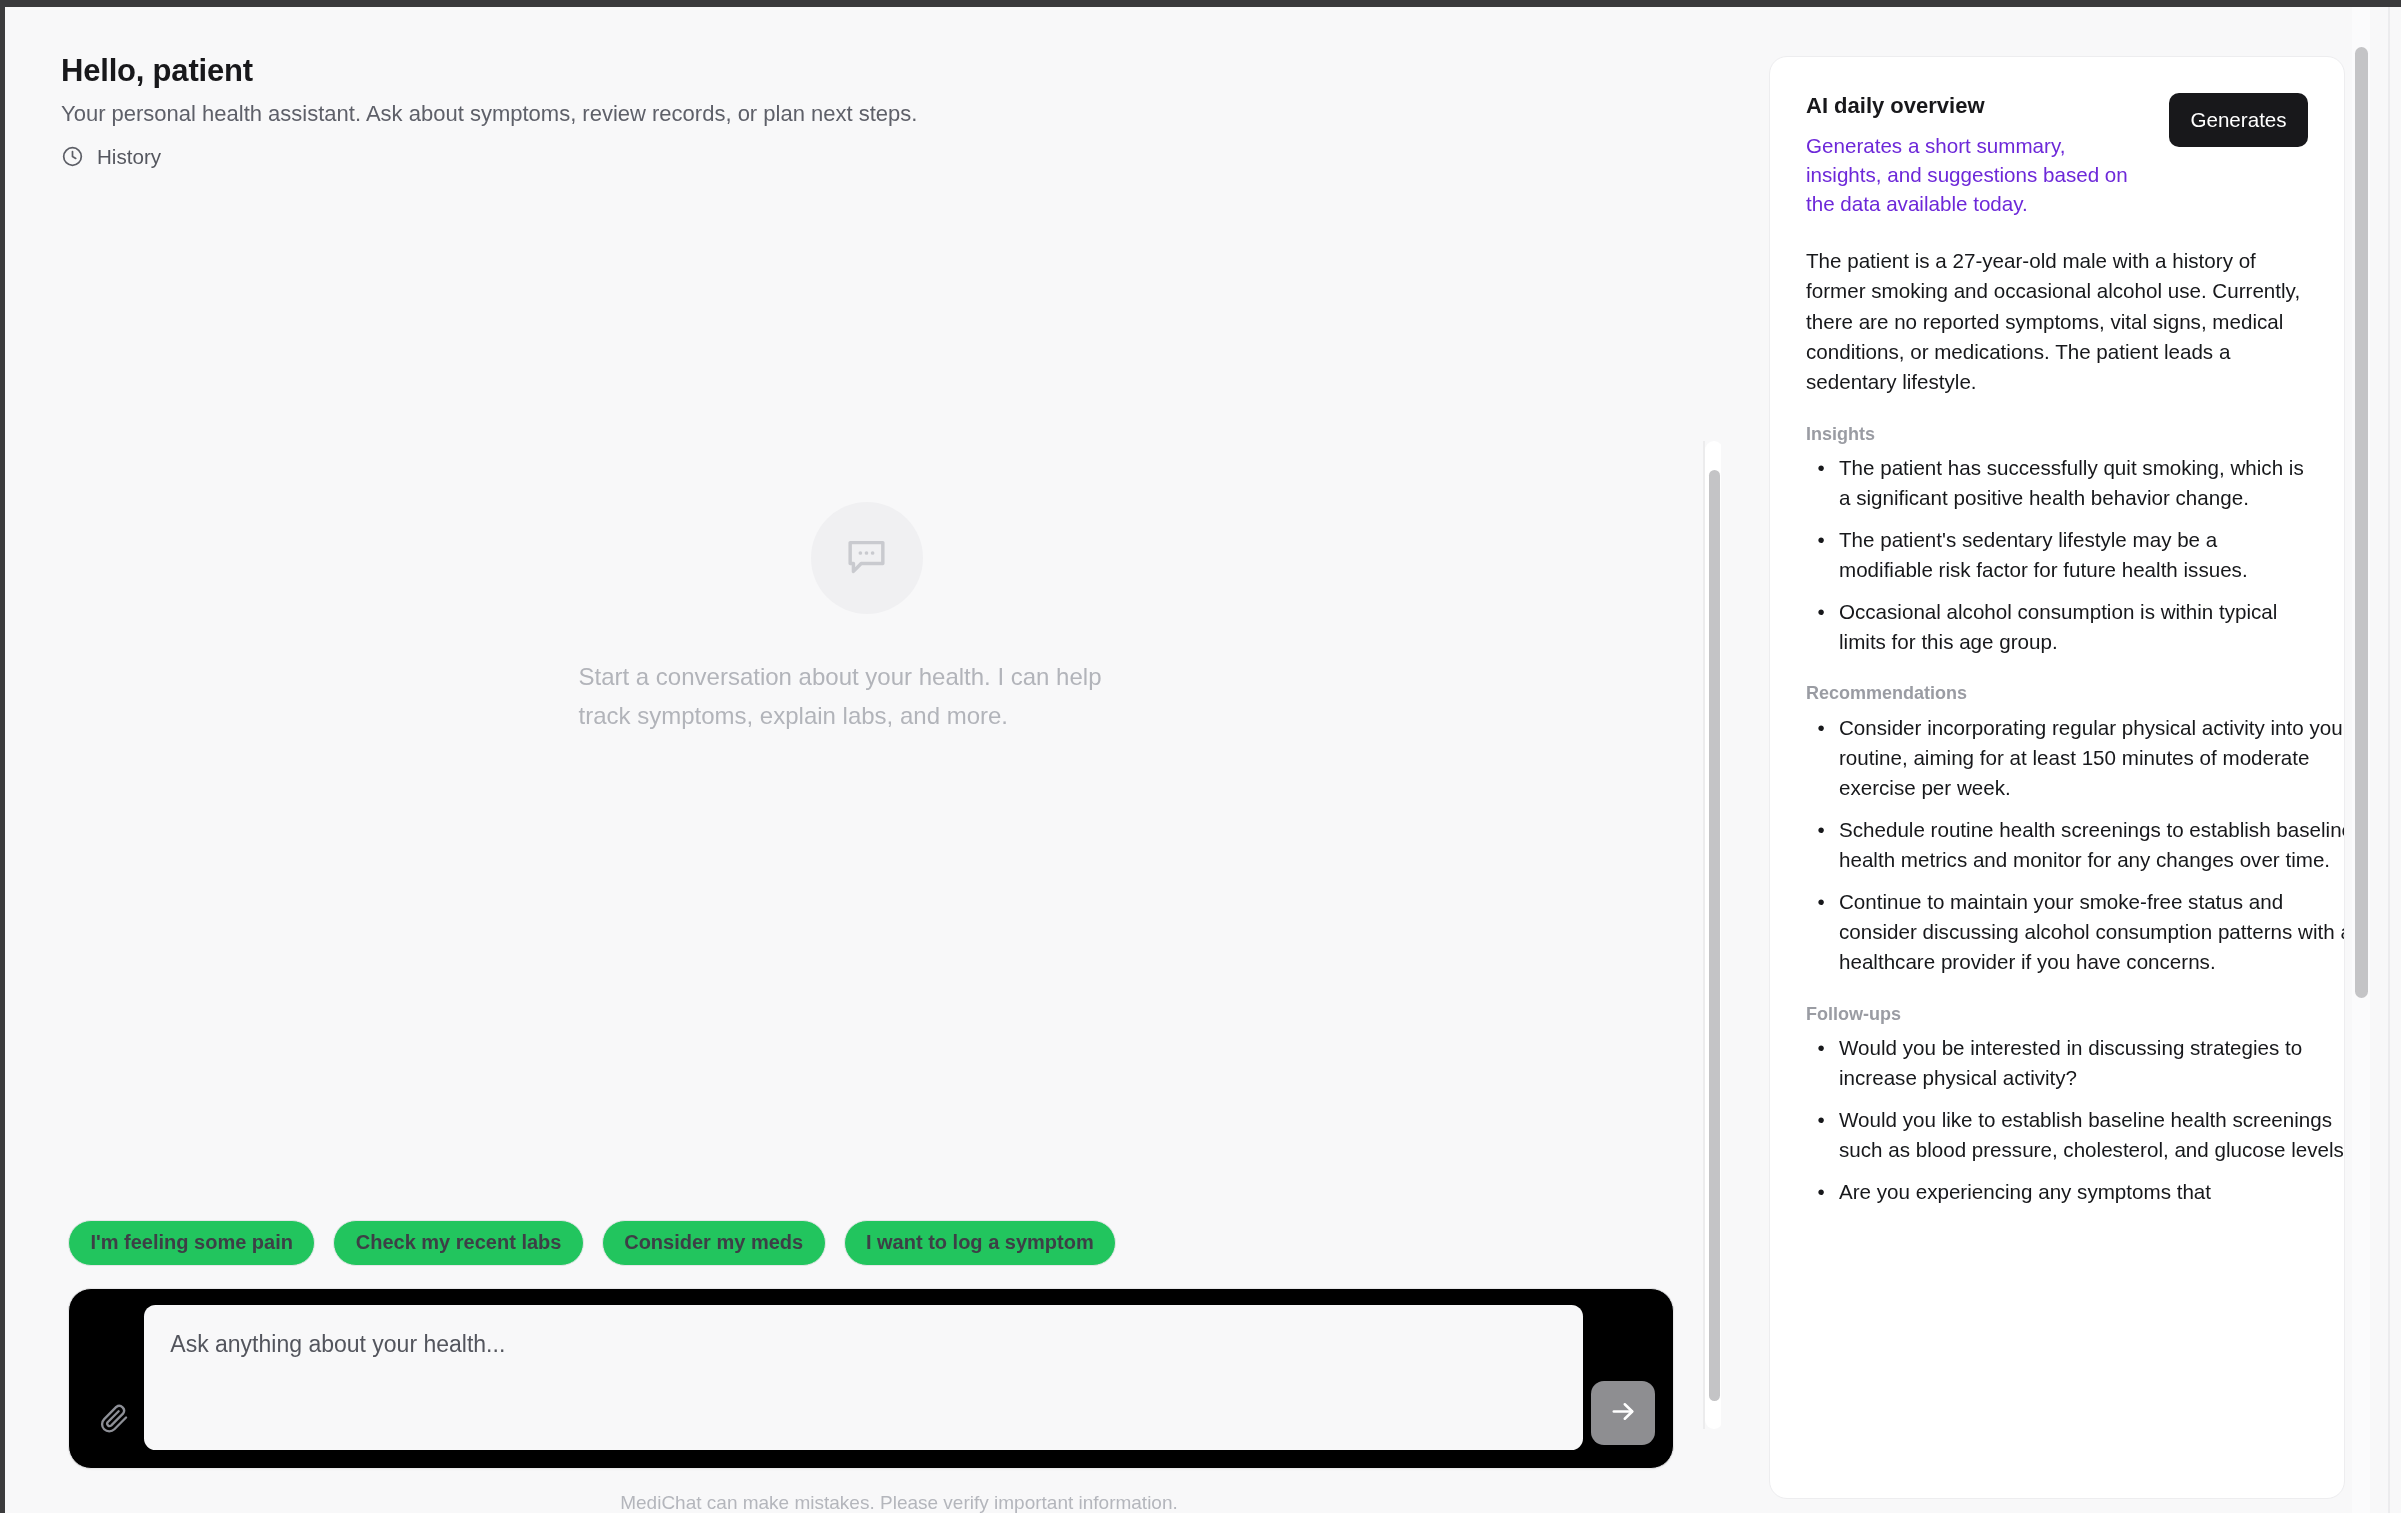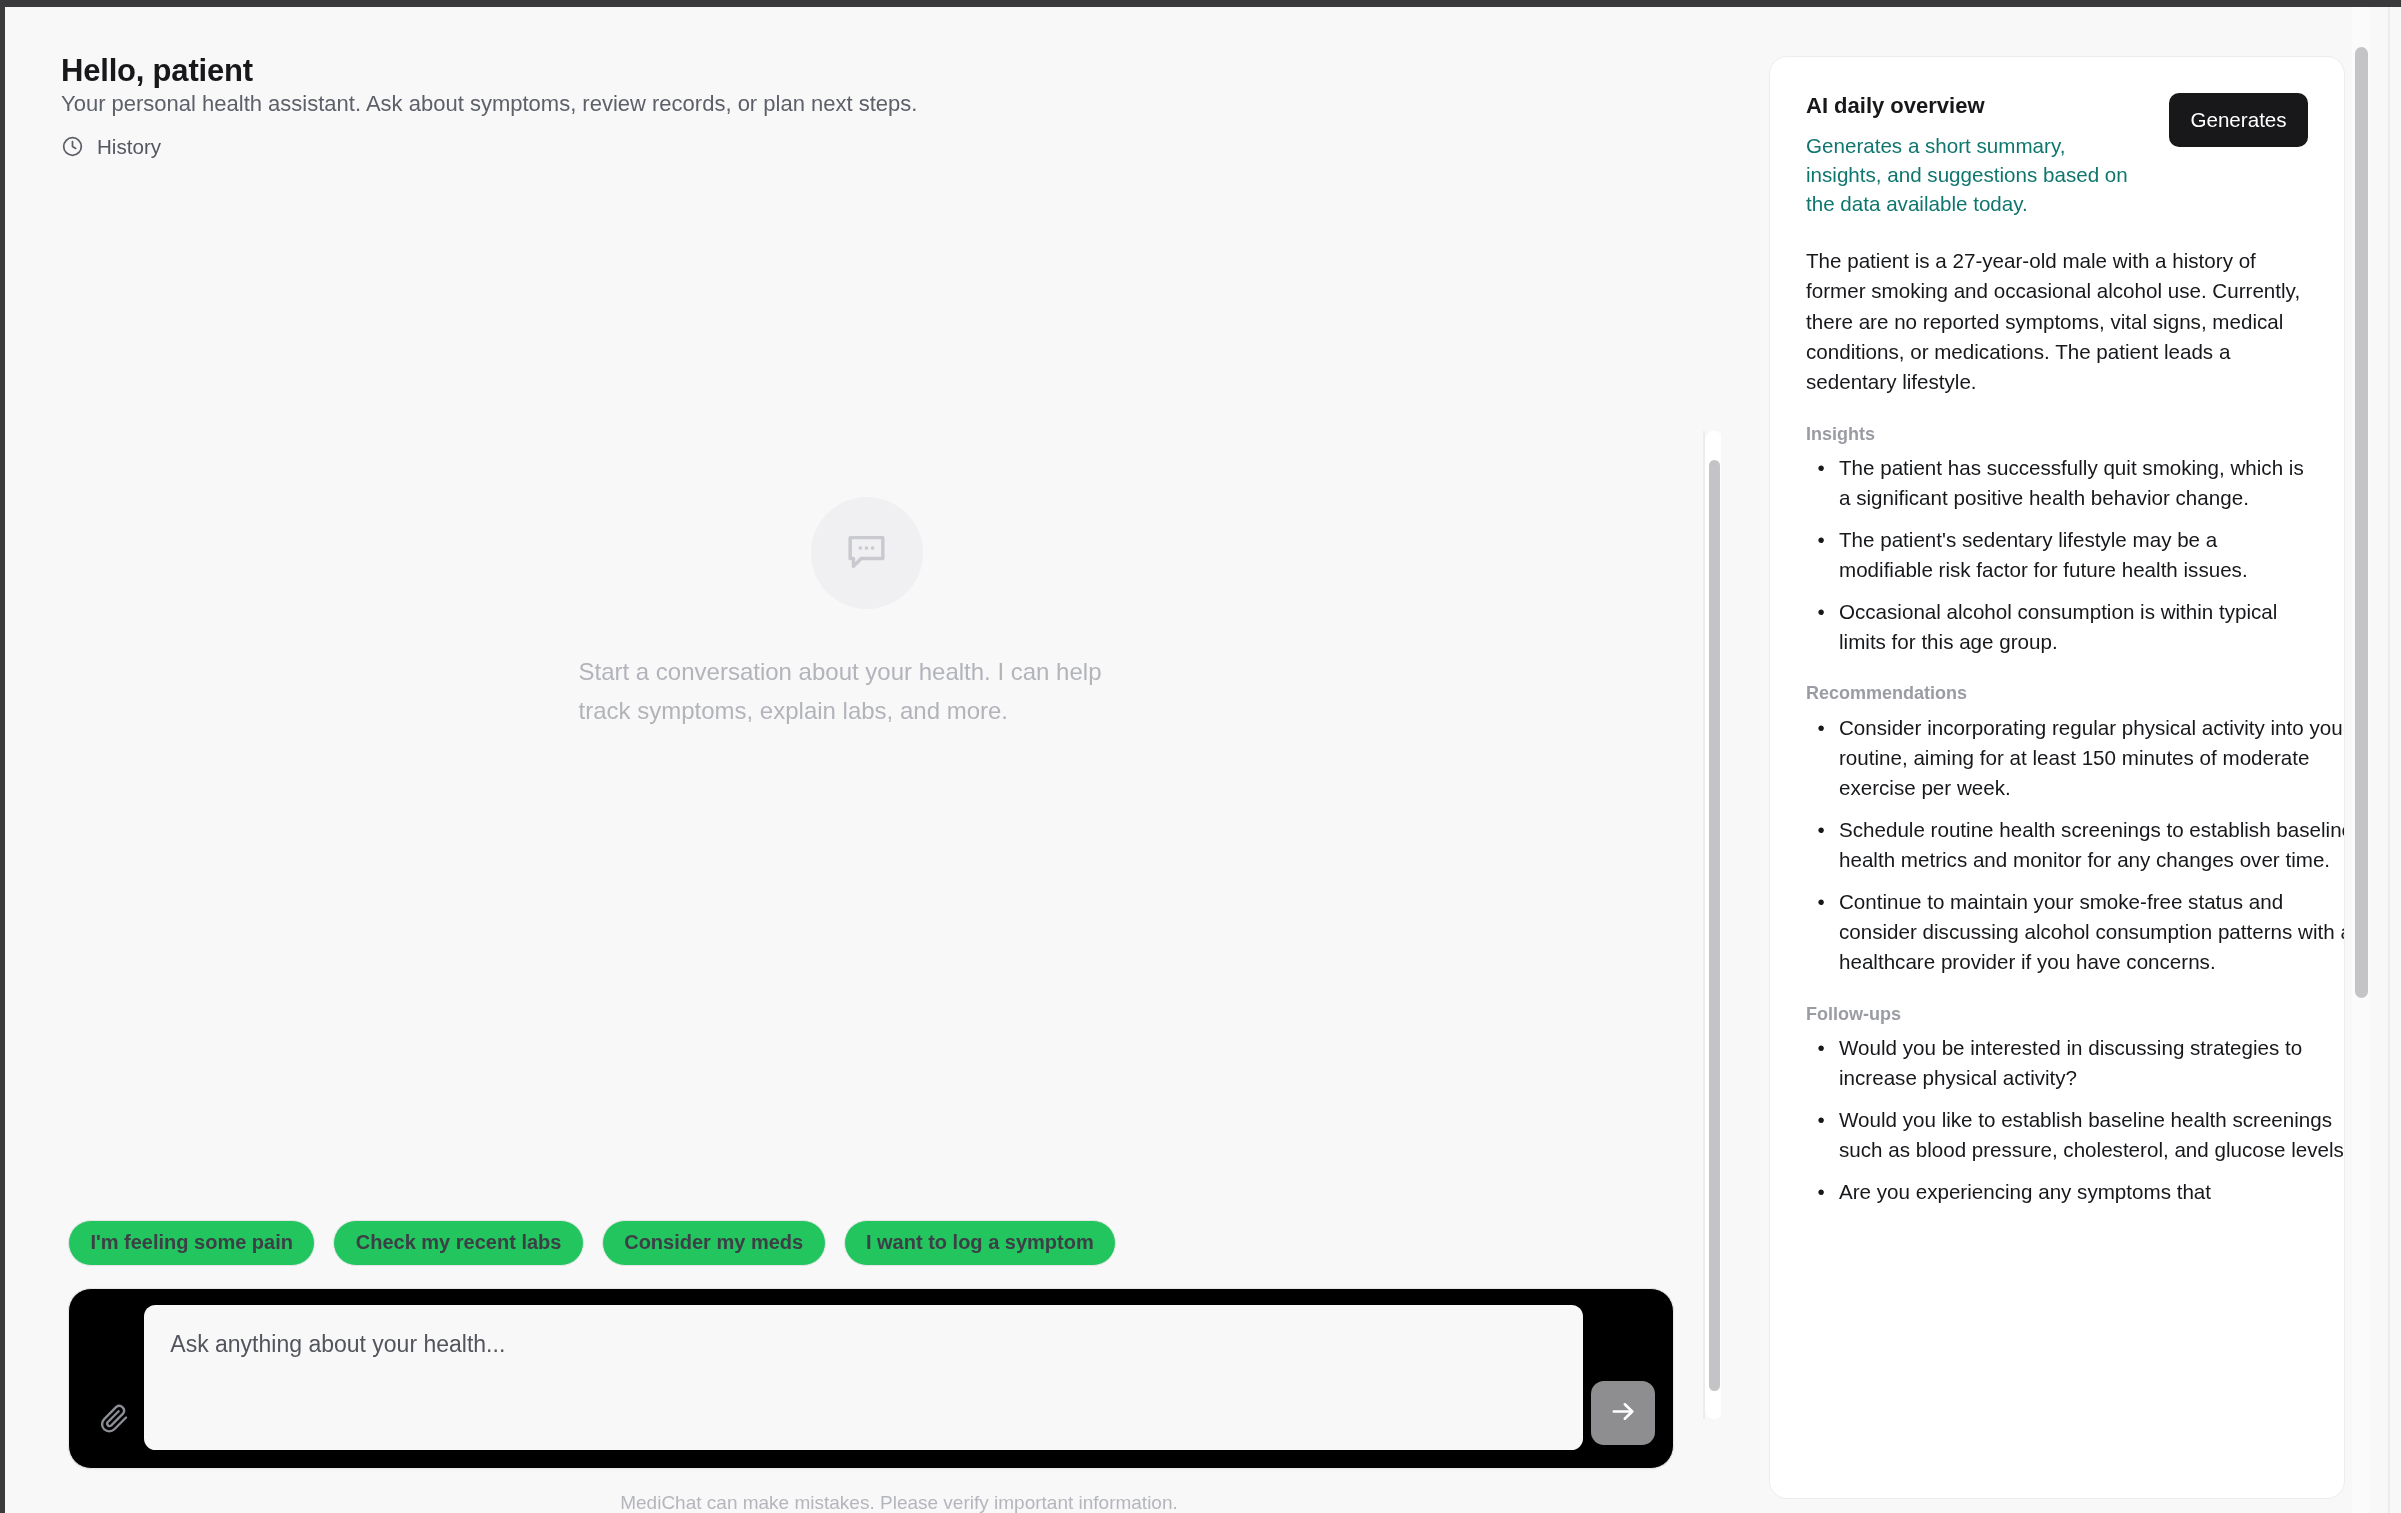--- a/index.html
+++ b/index.html
@@ -40,21 +40,21 @@
     padding: 45px 0 0 49px;
   }
   .greeting {
     font-size: 31px;
     font-weight: 700;
     color: #18181b;
     letter-spacing: -0.2px;
     line-height: 1.2;
   }
   .subtitle {
-    margin-top: 1px;
+    margin-top: 11px;
     font-size: 22px;
     color: #5e6069;
     line-height: 1.3;
   }
 
   .history-row {
     margin-top: 16px;
     display: inline-flex;
     align-items: center;
     gap: 13px;
@@ -232,21 +232,21 @@
   .card-head-left { width: 329px; }
   .card-title {
     font-size: 22px;
     font-weight: 700;
     color: #18181b;
   }
   .card-desc {
     margin-top: 11.5px;
     font-size: 20.6px;
     line-height: 1.42;
-    color: #0f766e;
+    color: #6d28d9;
   }
   .regen-btn {
     background: #18181b;
     color: #ffffff;
     border: none;
     border-radius: 10px;
     font-size: 20.6px;
     font-family: "Liberation Sans", sans-serif;
     padding: 15px 21.4px;
     cursor: pointer;

